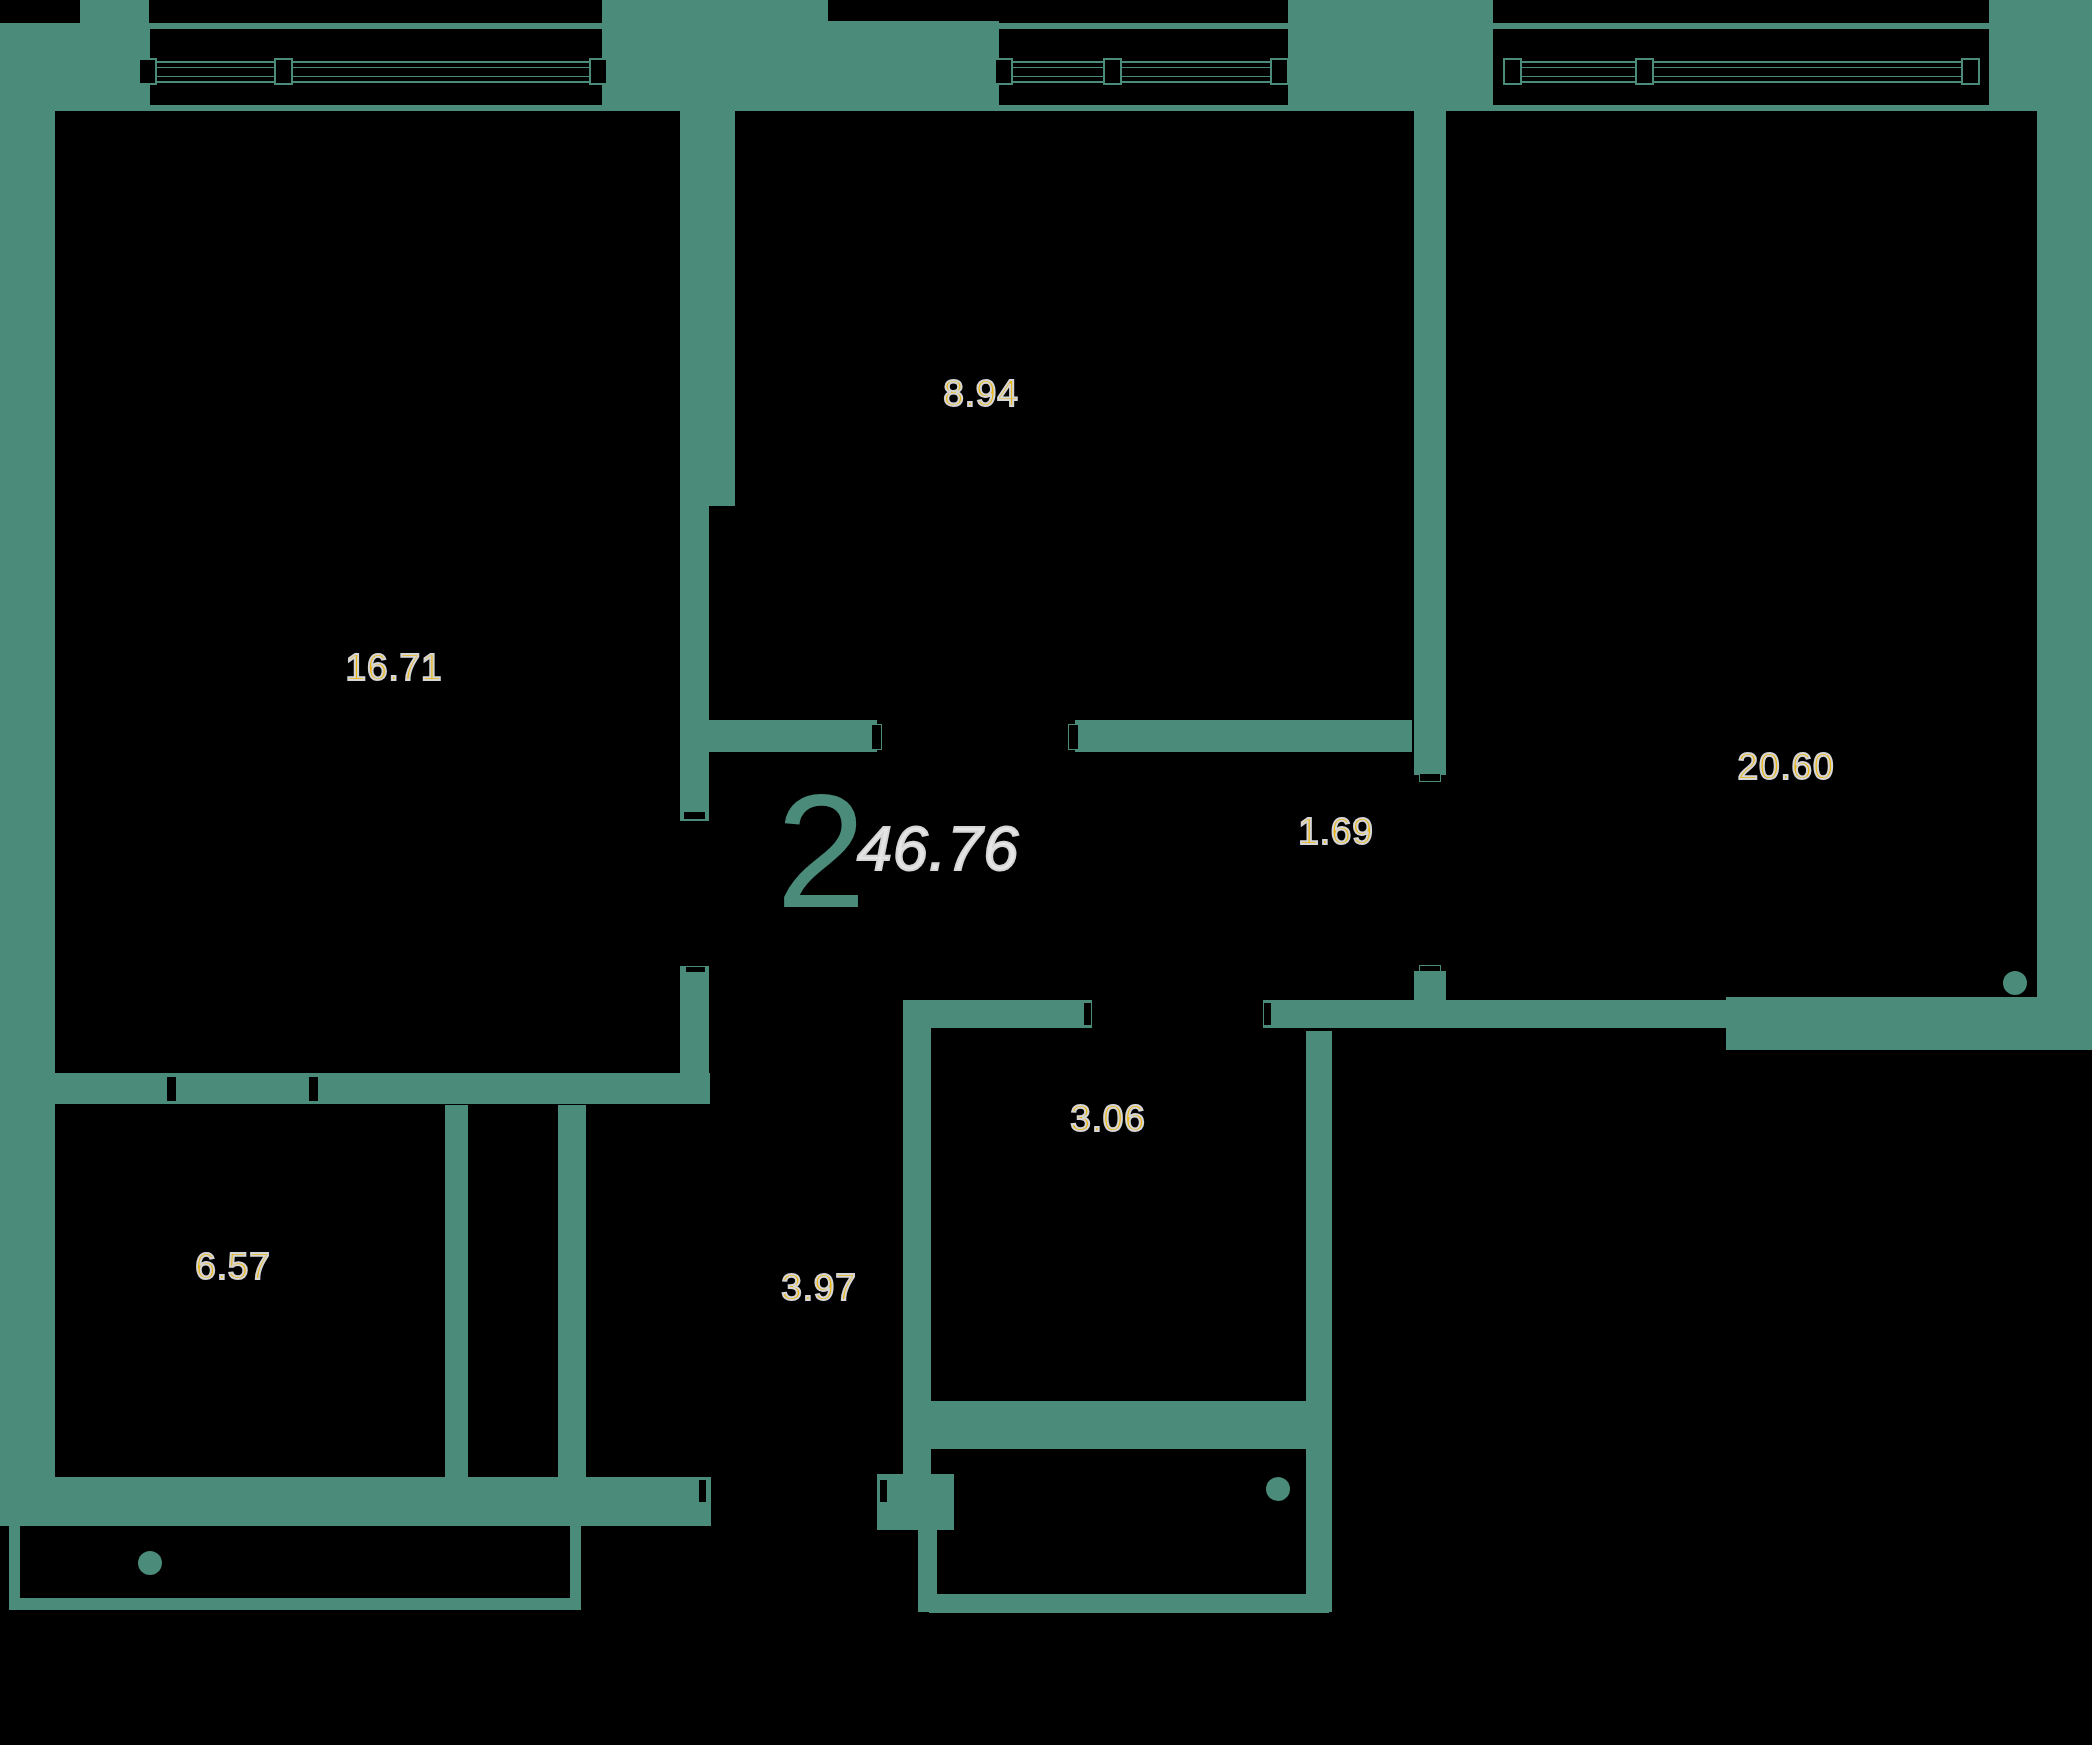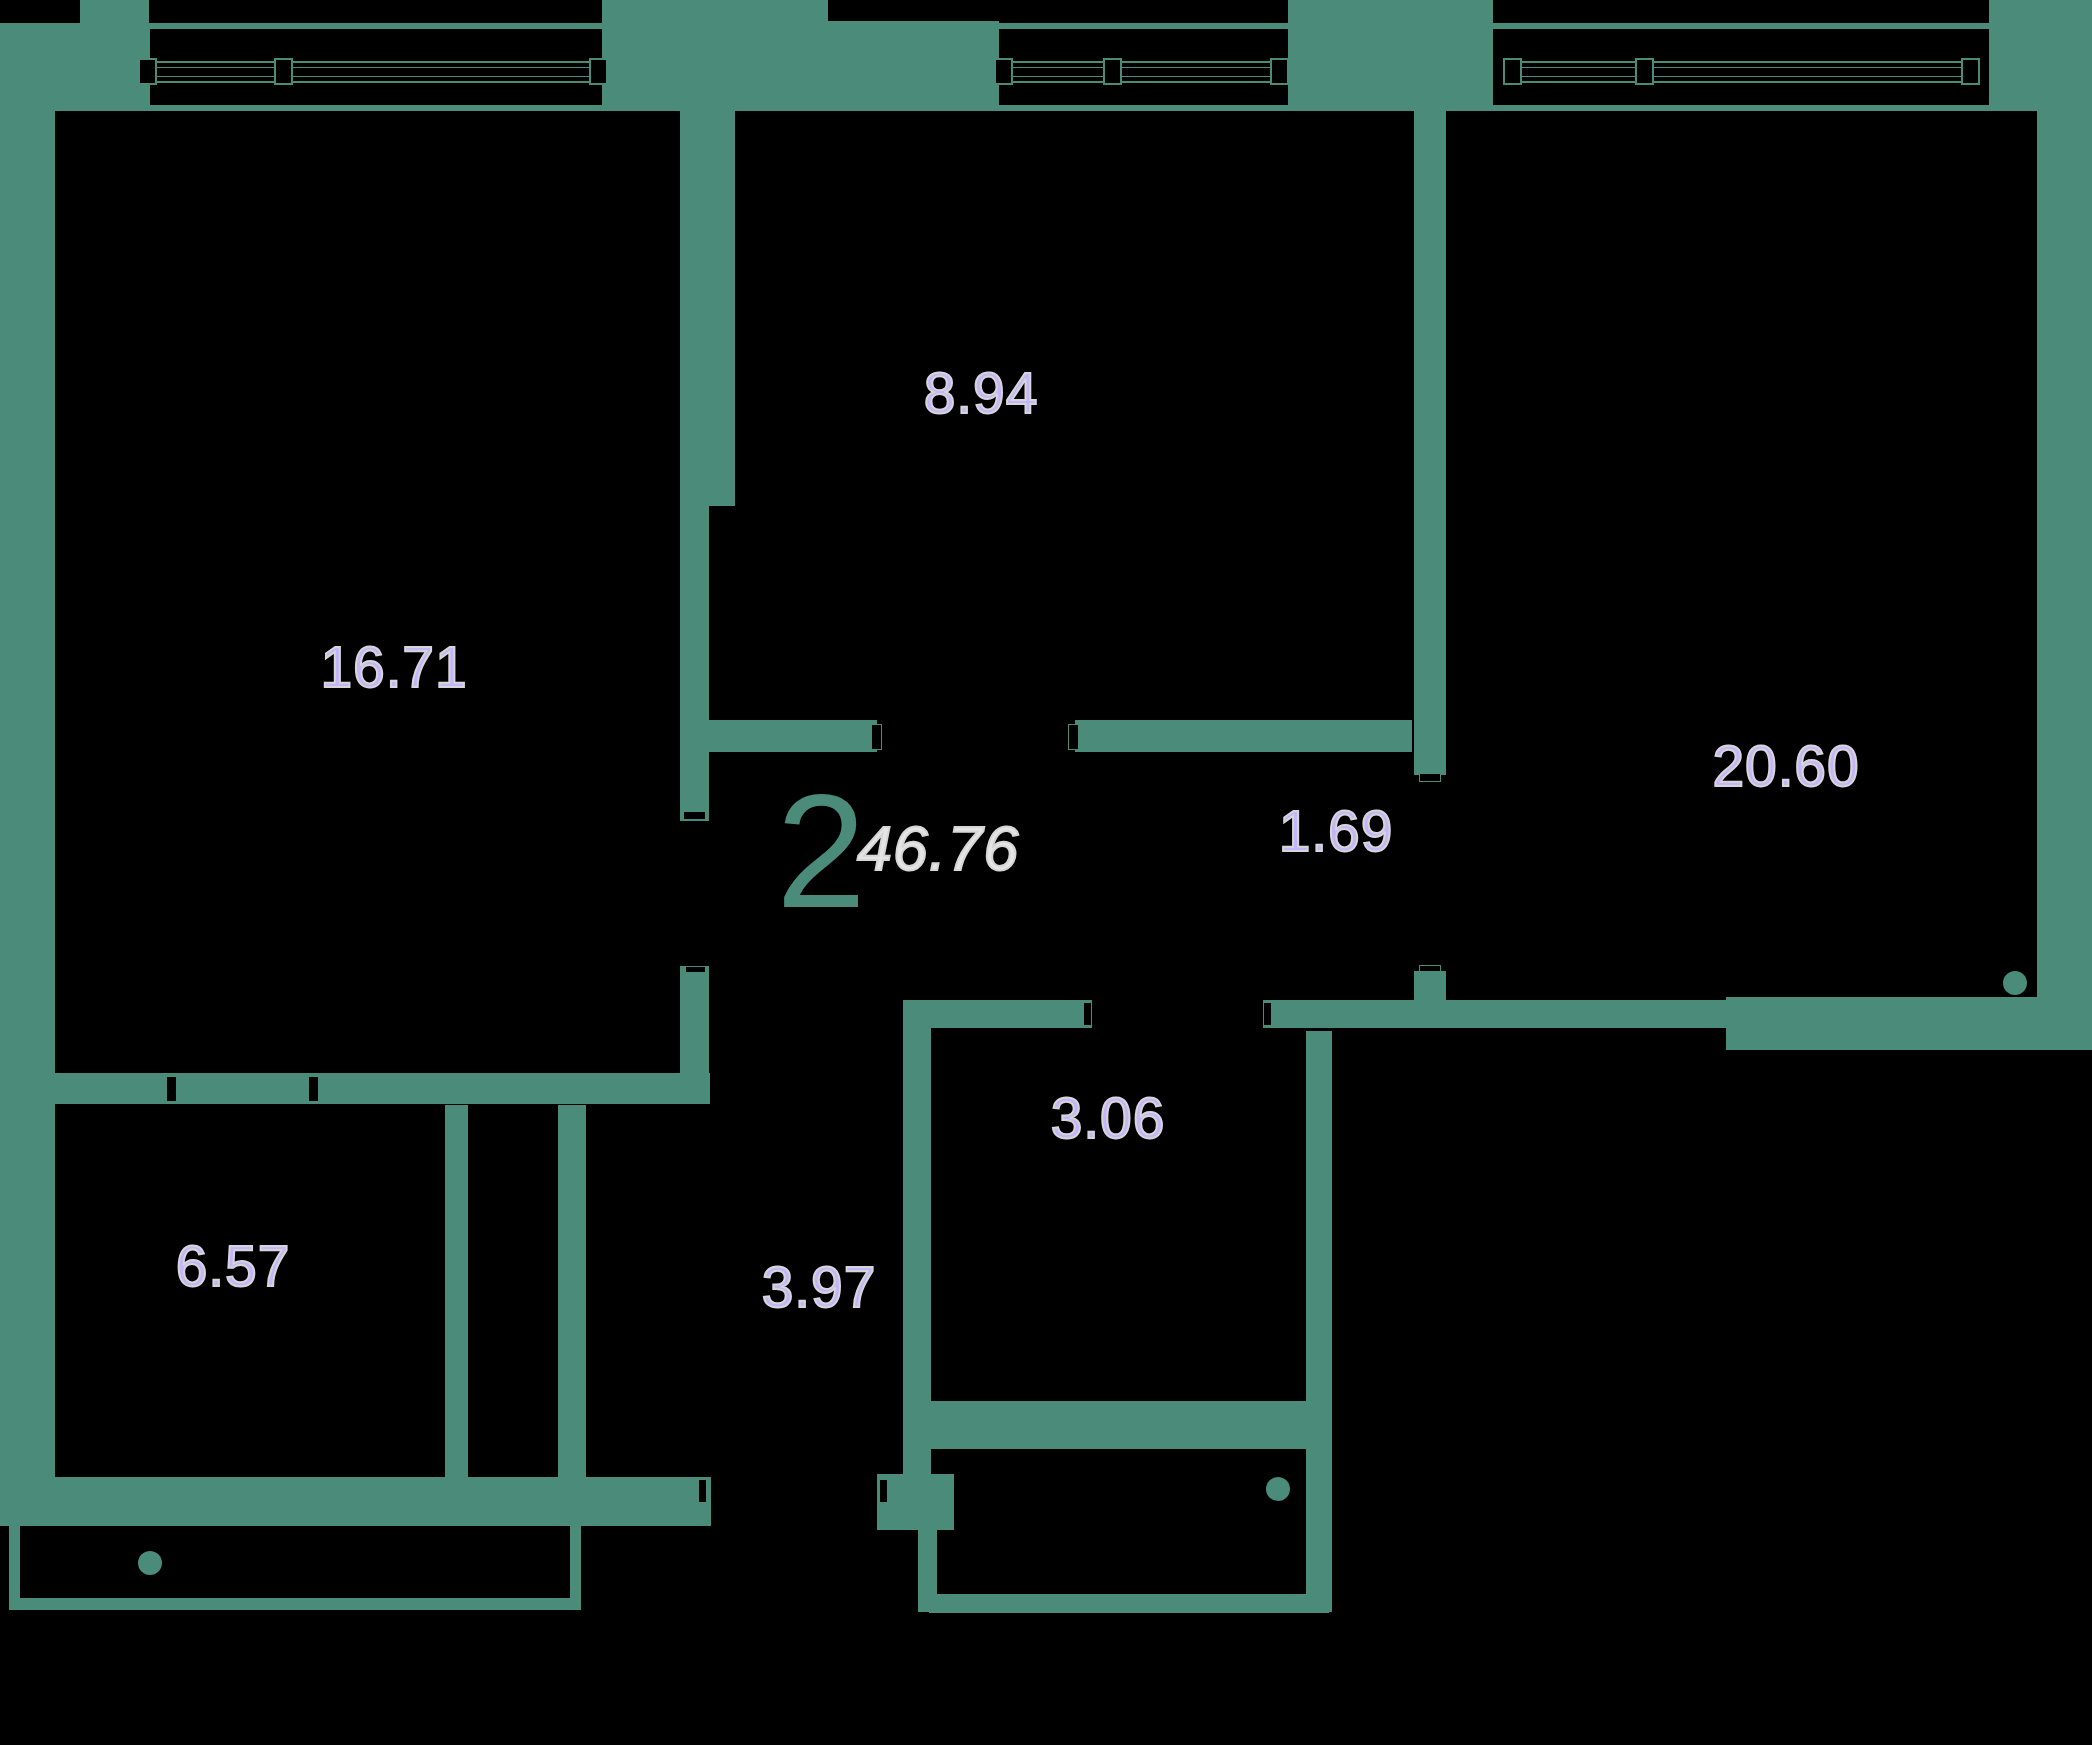--- a/index.html
+++ b/index.html
@@ -14,21 +14,21 @@
   }
   .w{position:absolute;background:var(--wall);}
   .thin{position:absolute;background:var(--wall);}
   .win-outer{position:absolute;background:#000;border:2.8px solid var(--wall);box-sizing:border-box;}
   .win-inner{position:absolute;background:#000;border:1.8px solid var(--wall);box-sizing:border-box;}
   .mullion{position:absolute;background:#000;border:2.8px solid var(--wall);box-sizing:border-box;}
   .jamb{position:absolute;background:#000;border:1.8px solid var(--wall);box-sizing:border-box;}
   .dot{position:absolute;width:24px;height:24px;border-radius:50%;background:var(--wall);}
   .area-label{
     position:absolute;transform:translate(-50%,-50%);
-    font-size:57px;line-height:1;color:#c4b5fd;letter-spacing:0.9px;white-space:nowrap;
+    font-size:37px;line-height:1;color:#eab308;letter-spacing:0.9px;white-space:nowrap;
     -webkit-text-stroke:2px var(--outline);
   }
   .unit-rooms{
     position:absolute;transform:translate(-50%,-50%);
     font-size:162px;line-height:1;color:var(--wall);font-weight:400;white-space:nowrap;
   }
   .unit-area{
     position:absolute;transform:translate(-50%,-50%);
     font-size:63px;line-height:1;color:#e5e5e5;letter-spacing:0.9px;white-space:nowrap;font-style:italic;
     -webkit-text-stroke:2px var(--outline);

